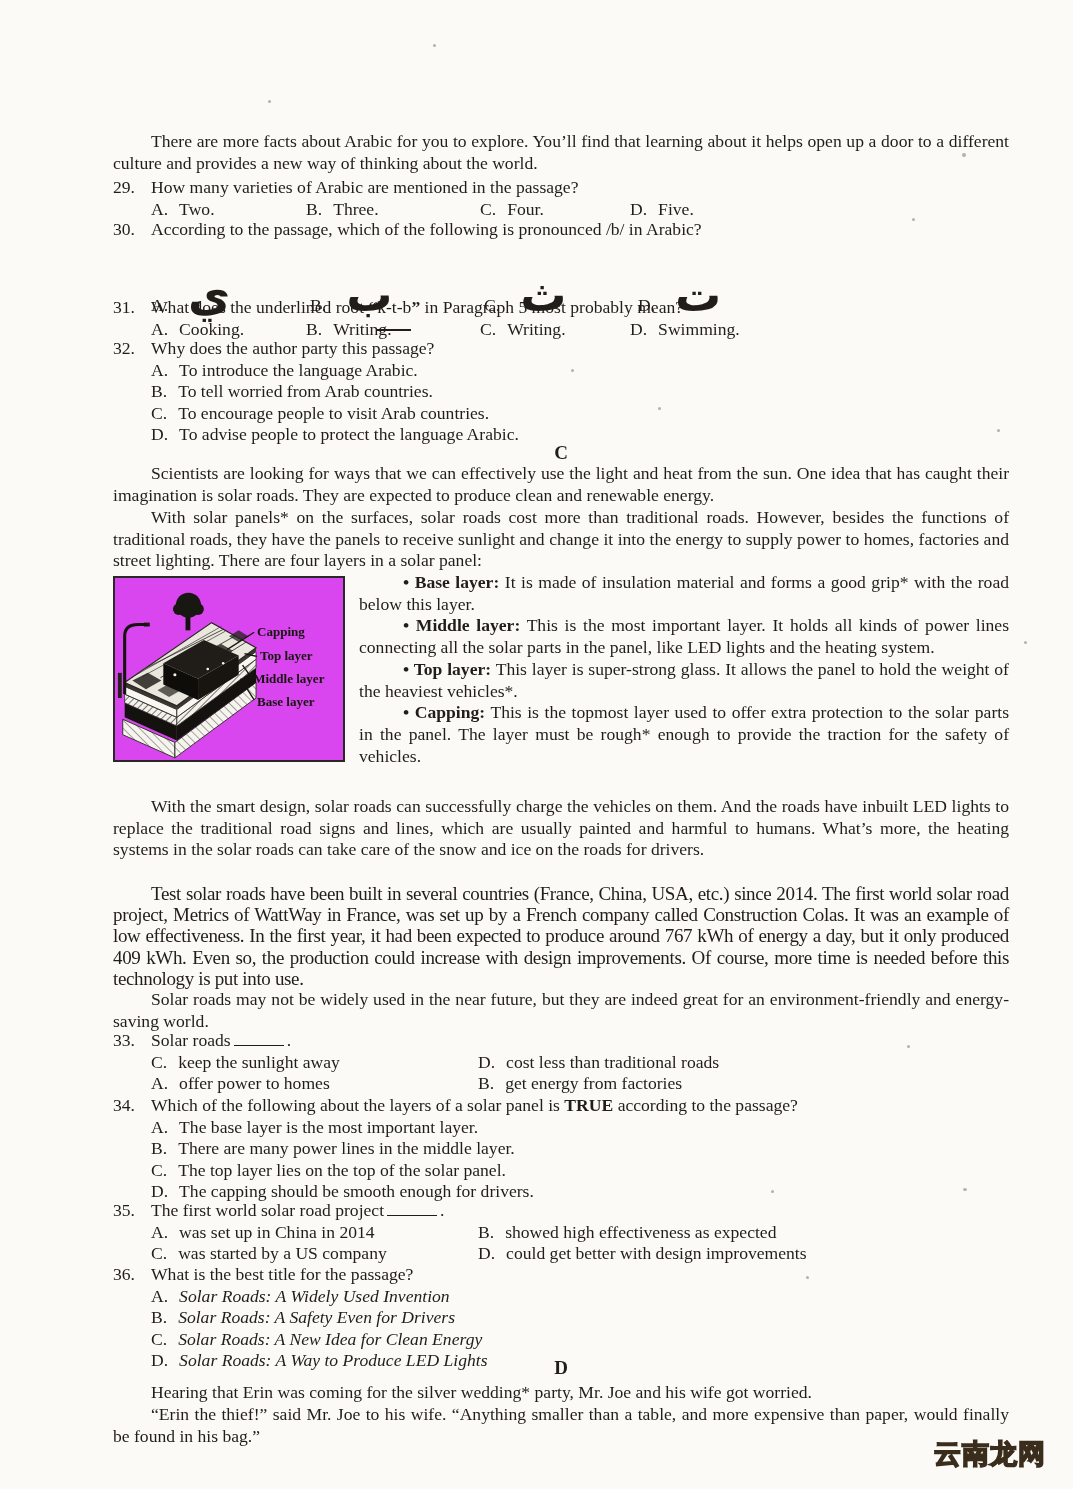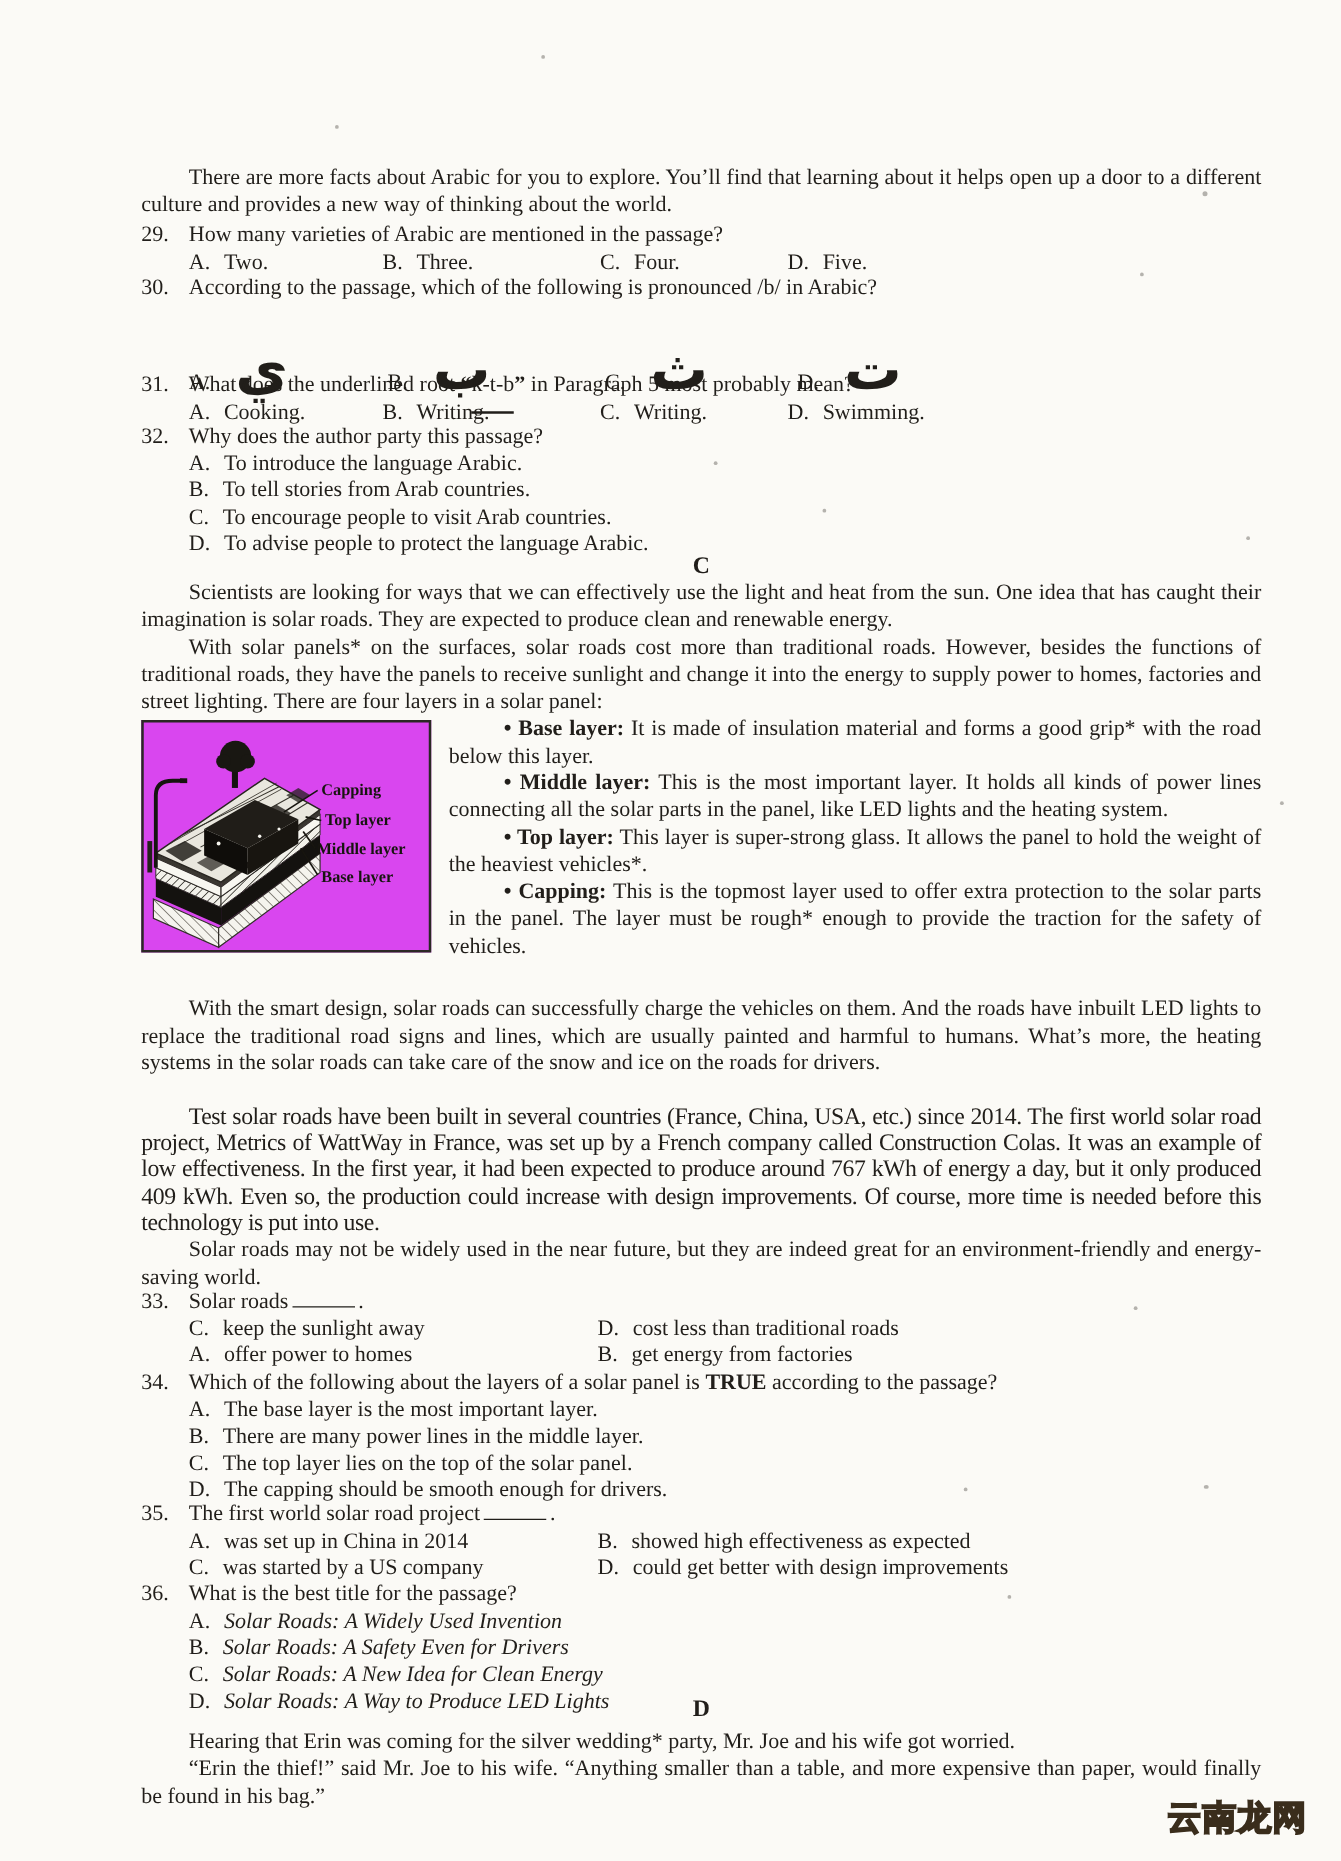--- a/index.html
+++ b/index.html
@@ -89,21 +89,21 @@
       <span class="opt c1"><span class="olabel">A.</span><span>Cooking.</span></span>
       <span class="opt c2"><span class="olabel">B.</span><span>Writing.</span></span>
       <span class="opt c3"><span class="olabel">C.</span><span>Writing.</span></span>
       <span class="opt c4"><span class="olabel">D.</span><span>Swimming.</span></span>
     </div>
   </div>
 
   <div class="blk" style="top:338px">
     <div class="qline"><span class="qnum">32.</span><span>Why does the author party this passage?</span></div>
     <div class="optline"><span class="olabel">A.</span><span>To introduce the language Arabic.</span></div>
-    <div class="optline"><span class="olabel">B.</span><span>To tell stories from Arab countries.</span></div>
+    <div class="optline"><span class="olabel">B.</span><span>To tell worried from Arab countries.</span></div>
     <div class="optline"><span class="olabel">C.</span><span>To encourage people to visit Arab countries.</span></div>
     <div class="optline"><span class="olabel">D.</span><span>To advise people to protect the language Arabic.</span></div>
   </div>
 
   <div class="blk center-heading" style="top:442px">C</div>
   <div class="blk" style="top:463px">
       <p class="para">Scientists are looking for ways that we can effectively use the light and heat from the sun.  One idea that has caught their imagination is solar roads.  They are expected to produce clean and renewable energy.</p>
     </div>
   <div class="blk" style="top:507px">
       <p class="para">With solar panels* on the surfaces, solar roads cost more than traditional roads.  However, besides the functions of traditional roads, they have the panels to receive sunlight and change it into the energy to supply power to homes, factories and street lighting.  There are four layers in a solar panel:</p>

